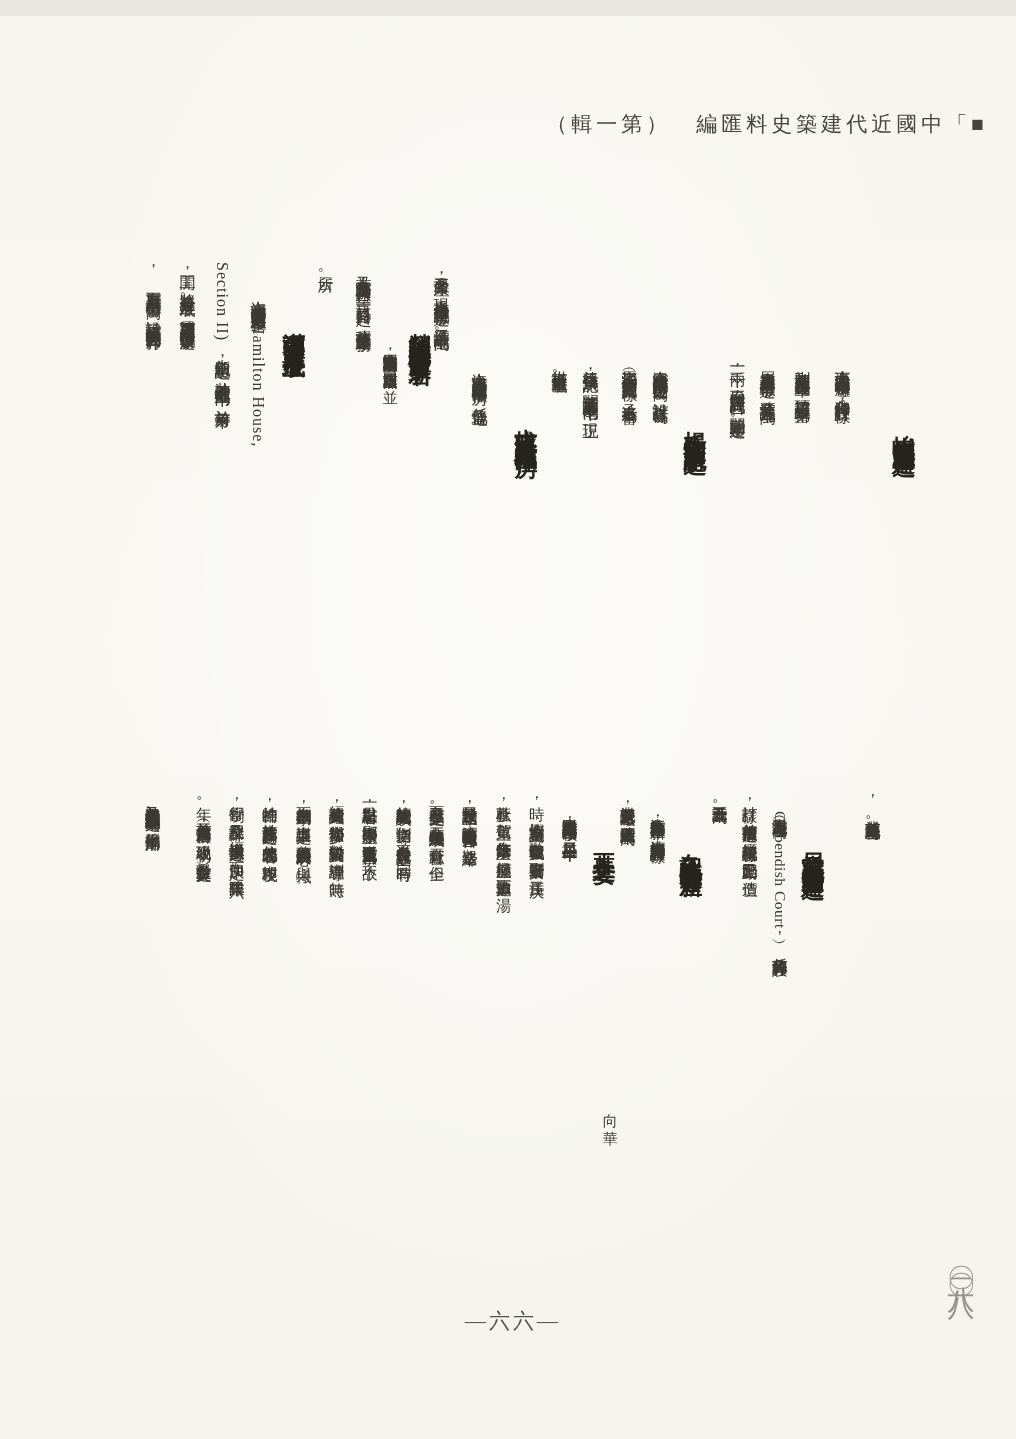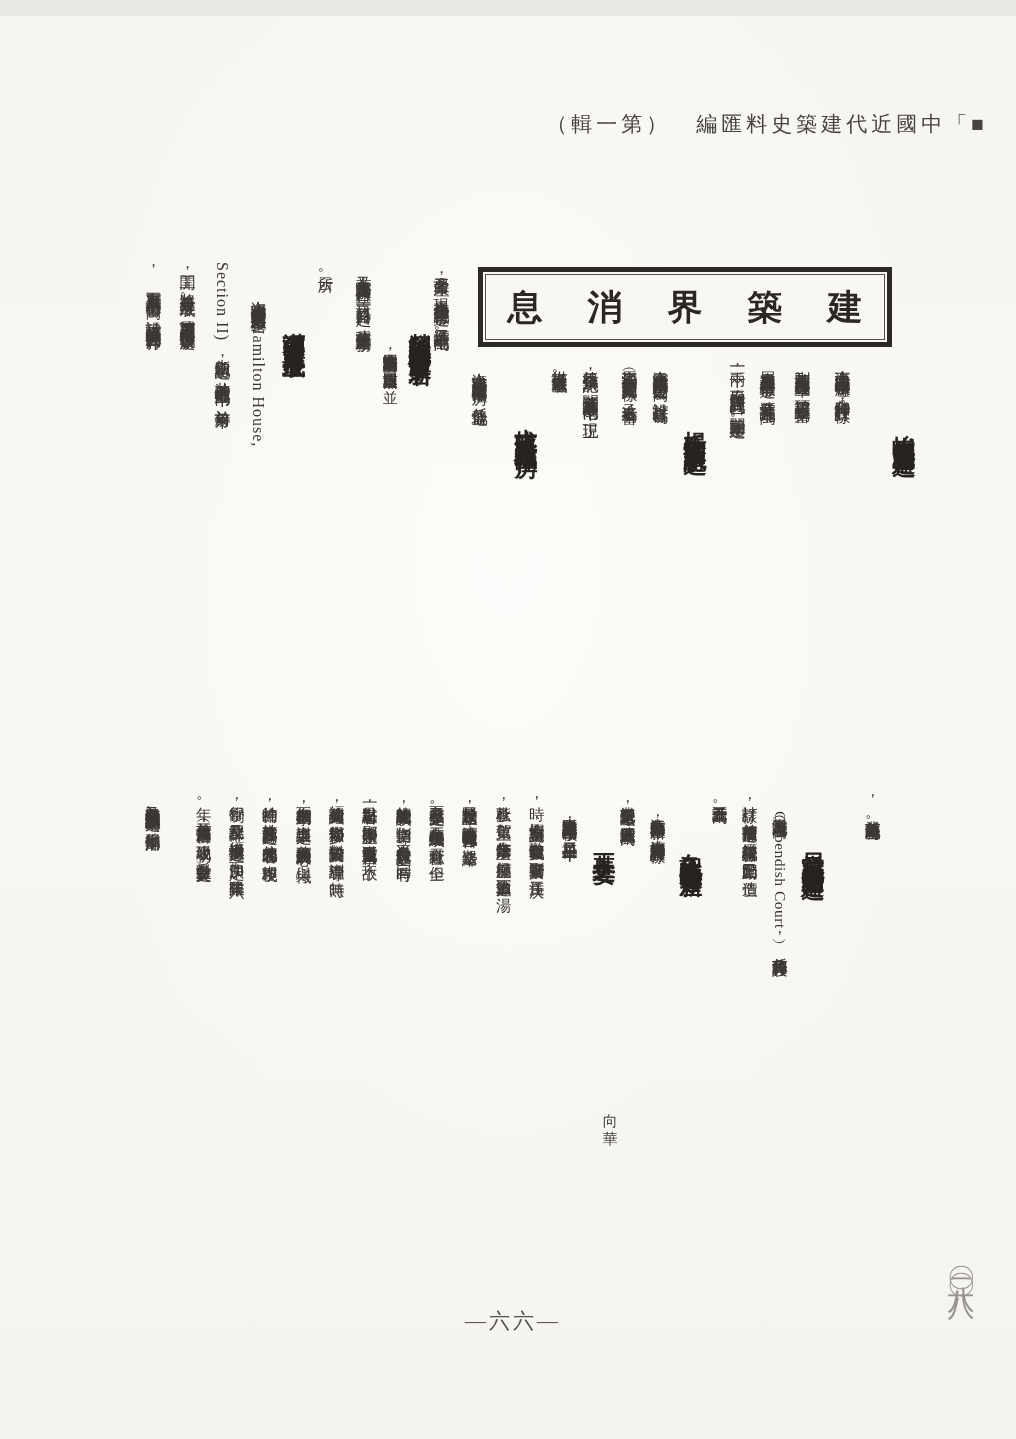--- a/index.html
+++ b/index.html
@@ -66,25 +66,20 @@
     font-family:"Liberation Sans","DejaVu Sans",sans-serif;
   }
 </style>
 </head>
 <body>
 
 <div class="page">
 
   <div class="header">（輯一第）　編匯料史築建代近國中「■</div>
 
-  <div class="title-box">
-    <div class="title-box-inner">
-      <span class="box-title">息消界築建</span>
-    </div>
-  </div>
 
   <div class="vt atitle" style="left:890px;top:400px;">峻嶺寄廬將動工建造</div>
   <div class="vt body-a" style="left:833px;top:342px;">上海西愛咸斯路峻嶺寄廬，由公和洋行設計打樣，</div>
   <div class="vt body-a" style="left:793px;top:342px;">本刊曾載其圖樣及建築章程。該項工程業經本會第一</div>
   <div class="vt body-a" style="left:758px;top:342px;">屆主席委員王皋蓀君得標承造，造價共計元九十三萬</div>
   <div class="vt body-a" style="left:728px;top:342px;">一千兩，不日卽將簽訂正式合同，開始動工建造。</div>
 
   <div class="vt atitle" style="left:681px;top:396px;">楊氏公寓由余洪記承造</div>
   <div class="vt body-a" style="left:651px;top:342px;">上海霞飛路華龍路轉角之楊氏公寓，設計打樣者爲</div>
   <div class="vt body-a" style="left:620px;top:342px;">馬海洋行（本刊第一期曾載其圖樣），承造者爲本會</div>

